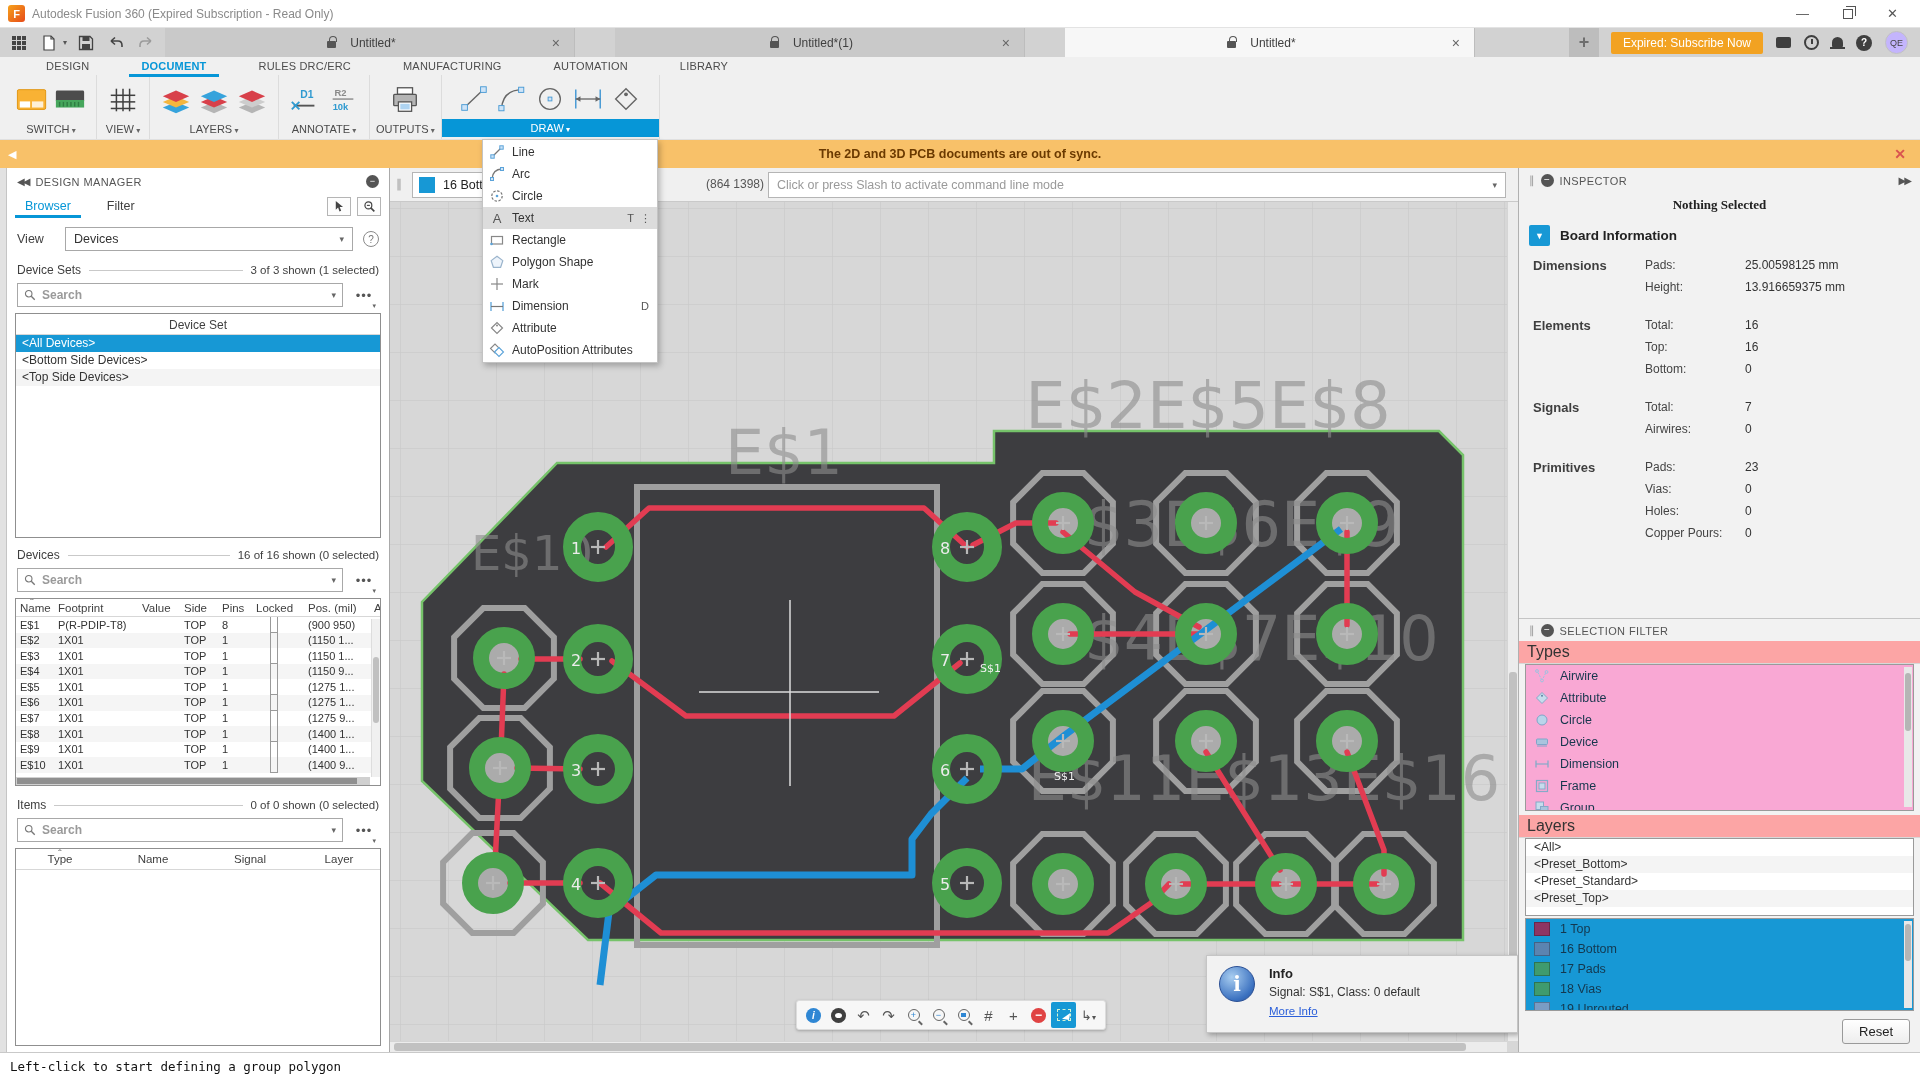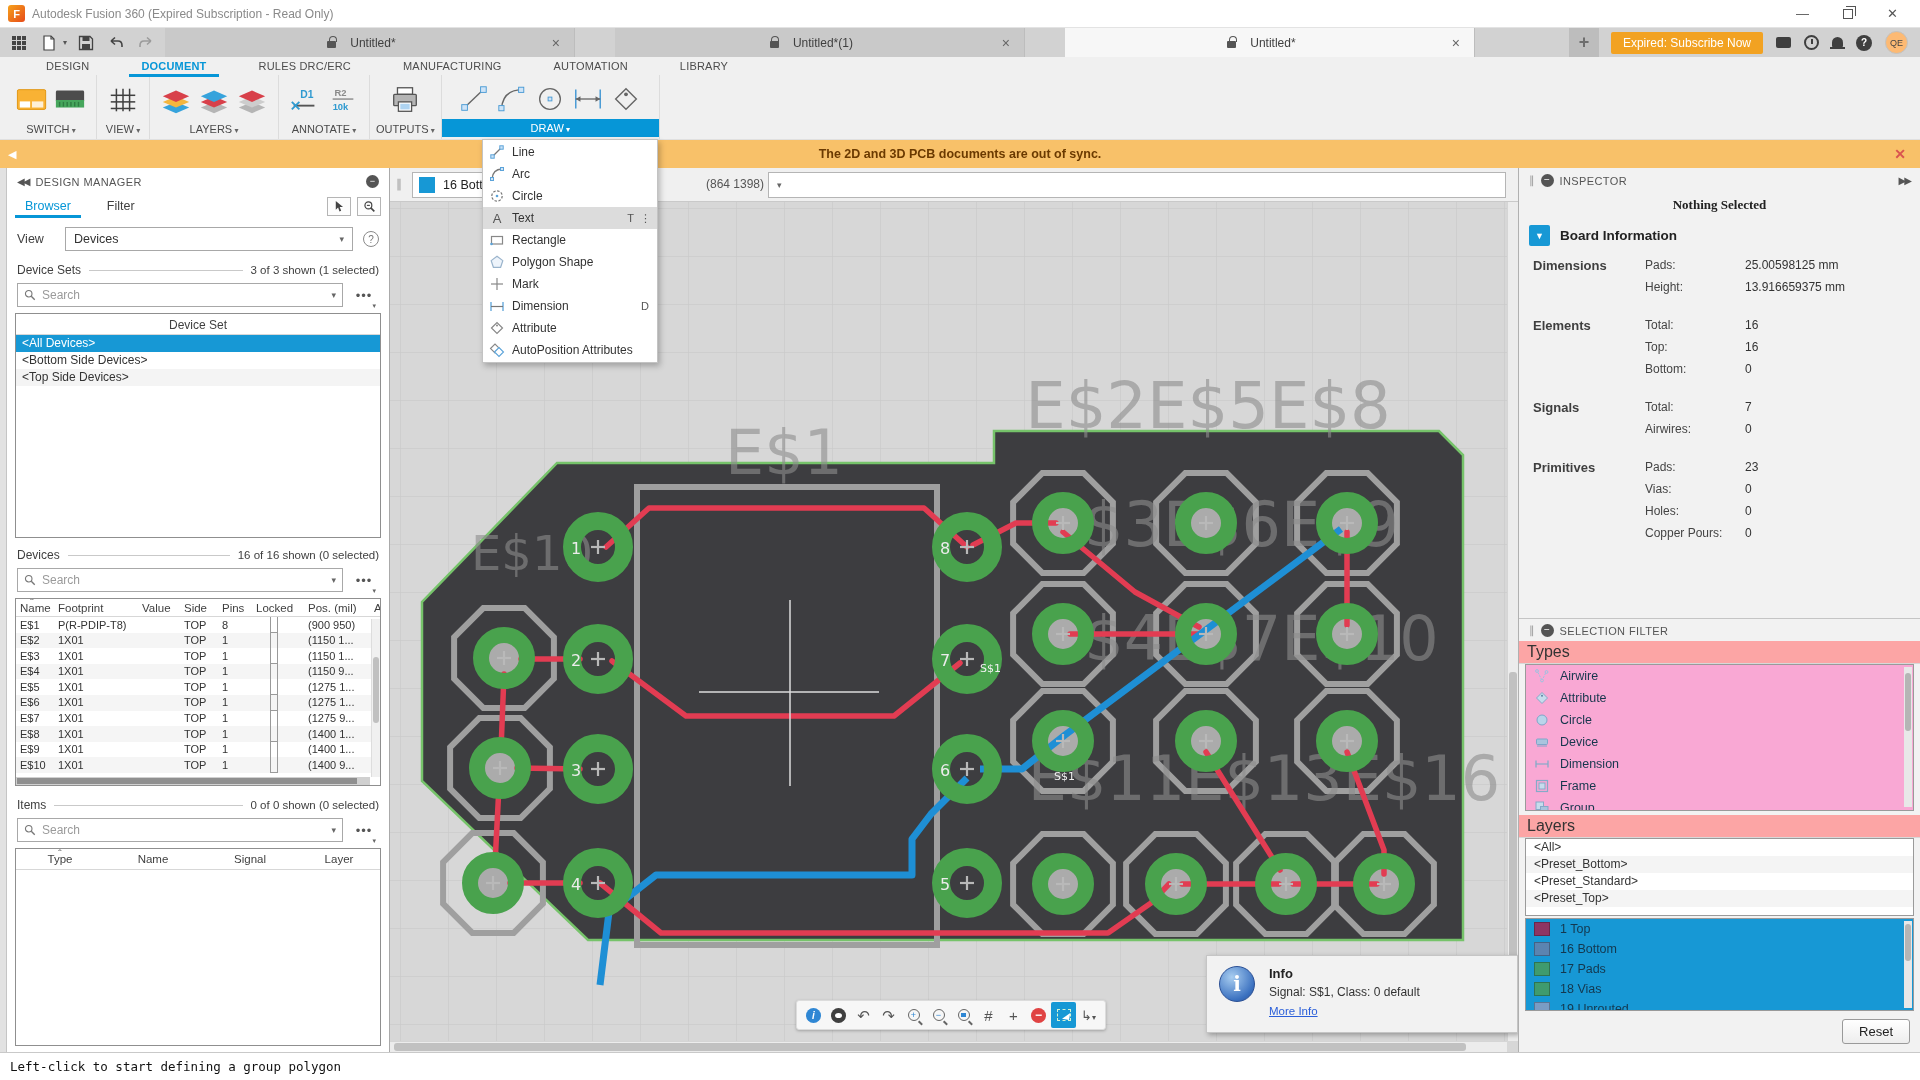--- a/index.html
+++ b/index.html
@@ -33,21 +33,21 @@
   .newtab { width:30px; background:#bdbdbd; display:flex; align-items:center; justify-content:center; color:#6e6e6e; font-size:18px; font-weight:bold; }
   .tb-right { display:flex; align-items:center; gap:13px; padding:0 12px; }
   .expired-btn { background:#f2a222; color:#fff; font-size:12px; padding:4px 12px; border-radius:2px; white-space:nowrap; }
   .bubble { width:15px; height:11px; background:#3f3f3f; border-radius:2px; position:relative; }
   .bubble::after { content:""; position:absolute; left:2px; bottom:-4px; border:4px solid transparent; border-top-color:#3f3f3f; border-left-width:2px; }
   .clock { width:15px; height:15px; border:2px solid #3f3f3f; border-radius:50%; position:relative; }
   .clock::after { content:""; position:absolute; left:5px; top:2px; width:2px; height:5px; background:#3f3f3f; }
   .bell { width:11px; height:10px; background:#3f3f3f; border-radius:6px 6px 1px 1px; position:relative; margin-top:-2px; }
   .bell::after { content:""; position:absolute; left:-2px; bottom:-2px; width:15px; height:2px; background:#3f3f3f; }
   .helpc { width:16px; height:16px; background:#3f3f3f; color:#fff; border-radius:50%; font-size:10px; font-weight:bold; display:flex; align-items:center; justify-content:center; }
-  .avatar { width:23px; height:23px; background:#fdba74; border:1px solid #c2c2c2; border-radius:50%; font-size:9px; color:#444; display:flex; align-items:center; justify-content:center; }
+  .avatar { width:23px; height:23px; background:#c4b5fd; border:1px solid #c2c2c2; border-radius:50%; font-size:9px; color:#444; display:flex; align-items:center; justify-content:center; }
 
   
   .ribbontabs { height:18px; background:#f0f0f0; display:flex; align-items:flex-end; gap:0; padding-left:20px; }
   .rtab { font-size:11px; color:#4d4d4d; padding:0 26px 3px; letter-spacing:.2px; position:relative; }
   .rtab.active { color:#0696d7; font-weight:bold; }
   .rtab.active::after { content:""; position:absolute; left:14px; right:14px; bottom:-2px; height:3px; background:#0696d7; z-index:2; }
 
   
   .toolbar { height:65px; background:#f0f0f0; display:flex; align-items:stretch; padding-left:6px; border-bottom:1px solid #e0e0e0; }
   .tgroup { display:flex; flex-direction:column; align-items:center; justify-content:flex-start; padding:4px 0 2px; border-right:1px solid #dcdcdc; position:relative; }
@@ -87,21 +87,21 @@
   .view-select { flex:1; border:1px solid #a8a8a8; background:#fff; height:24px; display:flex; align-items:center; padding:0 8px; font-size:12.5px; color:#333; }
   .view-select::after { content:"▾"; margin-left:auto; color:#666; font-size:9px; }
   .help-circ { width:16px; height:16px; border:1.5px solid #8a8a8a; color:#777; border-radius:50%; font-size:10px; display:flex; align-items:center; justify-content:center; }
   .sec-head { display:flex; align-items:center; margin:4px 2px 4px; }
   .sec-label { font-size:12px; color:#3f3f3f; white-space:nowrap; }
   .sec-rule { flex:1; height:1px; background:#c9c9c9; margin:0 8px; }
   .sec-count { font-size:11.5px; color:#3f3f3f; white-space:nowrap; }
   .search-row { display:flex; align-items:center; gap:6px; margin:2px 2px 6px; }
   .search-box { flex:1; border:1px solid #a8a8a8; background:#fff; height:24px; display:flex; align-items:center; padding:0 6px; }
   .search-box svg { width:12px; height:12px; margin-right:6px; }
-  .search-box input { border:none; outline:none; flex:1; font-size:12px; color:#737373; font-family:"Liberation Sans",sans-serif; }
+  .search-box input { border:none; outline:none; flex:1; font-size:12px; color:#737373; font-family:"Liberation Sans",sans-serif;font-weight:bold; }
   .search-box input::placeholder { color:#9a9a9a; }
   .search-box .sb-caret { color:#666; font-size:9px; }
   .more-btn { width:30px; text-align:center; color:#555; font-size:13px; letter-spacing:1px; position:relative; }
   .more-btn i { position:absolute; right:2px; bottom:-7px; font-style:normal; font-size:7px; color:#666; }
   .listbox { border:1px solid #8f8f8f; background:#fff; overflow:hidden; }
   .lb-head { text-align:center; font-size:12px; color:#3f3f3f; padding:4px 0 2px; border-bottom:1px solid #d7d7d7; position:relative; }
   .lb-head::before { content:"ˆ"; position:absolute; top:-3px; left:50%; margin-left:-24px; color:#666; font-size:11px; }
   #ds-list { height:202px; }
   .dsrow { font-size:12px; color:#333; padding:1px 6px; height:17px; }
   .dsrow:nth-child(odd) { background:#f4f4f4; }
@@ -667,20 +667,21 @@
 
     <div class="canvas-wrap">
       <div class="cv-topbar">
         <span class="cv-handle">∥</span>
         <span class="layer-box">
           <span class="layer-swatch" id="layer-swatch" style="background: rgb(23, 152, 213);"></span>
           <span class="lv">16 Bott</span>
         </span>
         <span class="cv-coords">(864 1398)</span>
         <span class="cmdline">
+          <input placeholder="Click or press Slash to activate command line mode" style="">
           <span class="sb-caret">▾</span>
         </span>
       </div>
       <div class="cv-area">
         <svg class="board" id="board-svg" viewBox="0 0 1128 850" preserveAspectRatio="none">
           <defs>
             <pattern id="grid" width="48" height="48" patternUnits="userSpaceOnUse" patternTransform="translate(10,6)">
               <path d="M48 0 H0 V48" fill="none" stroke="#c6c6c6" stroke-width="1"></path>
             </pattern>
           </defs>

